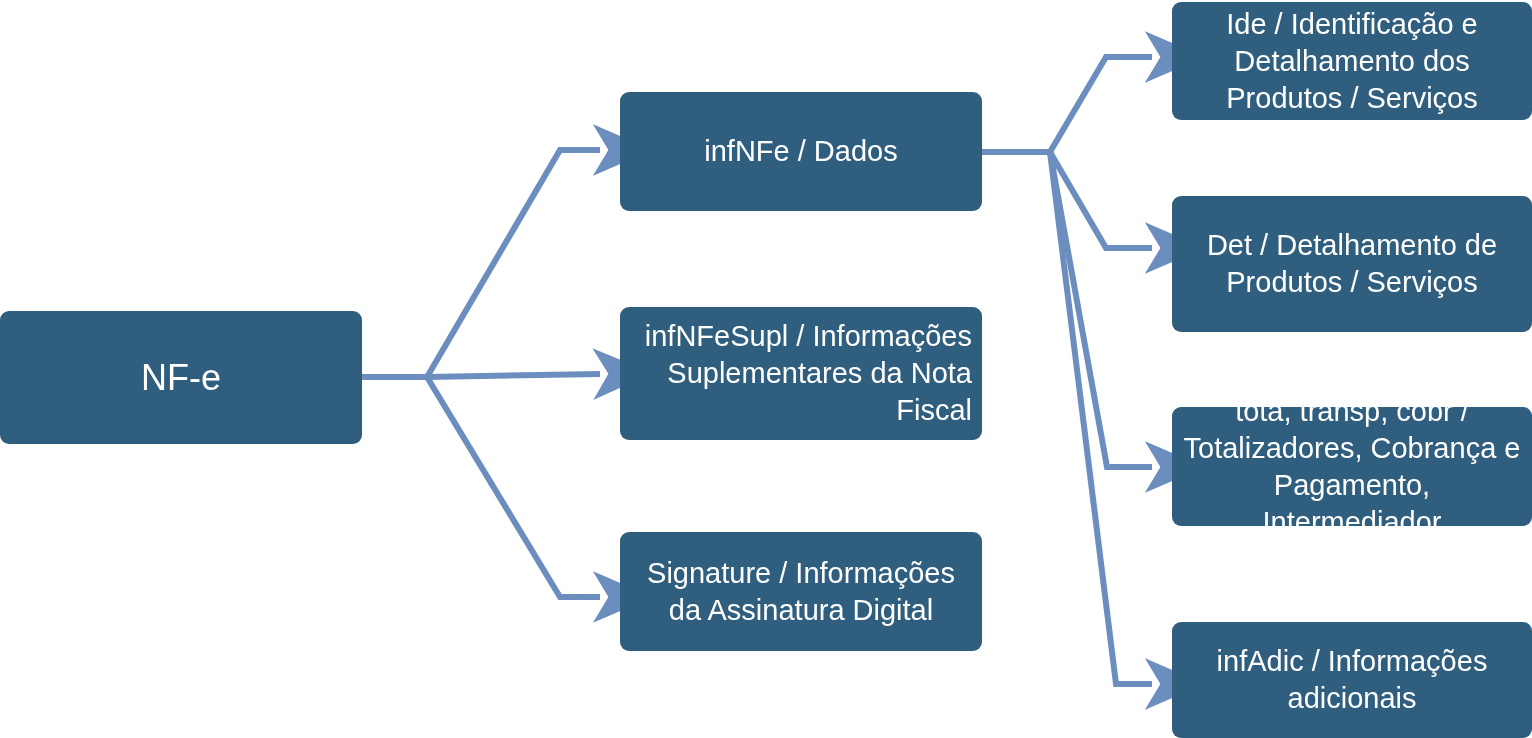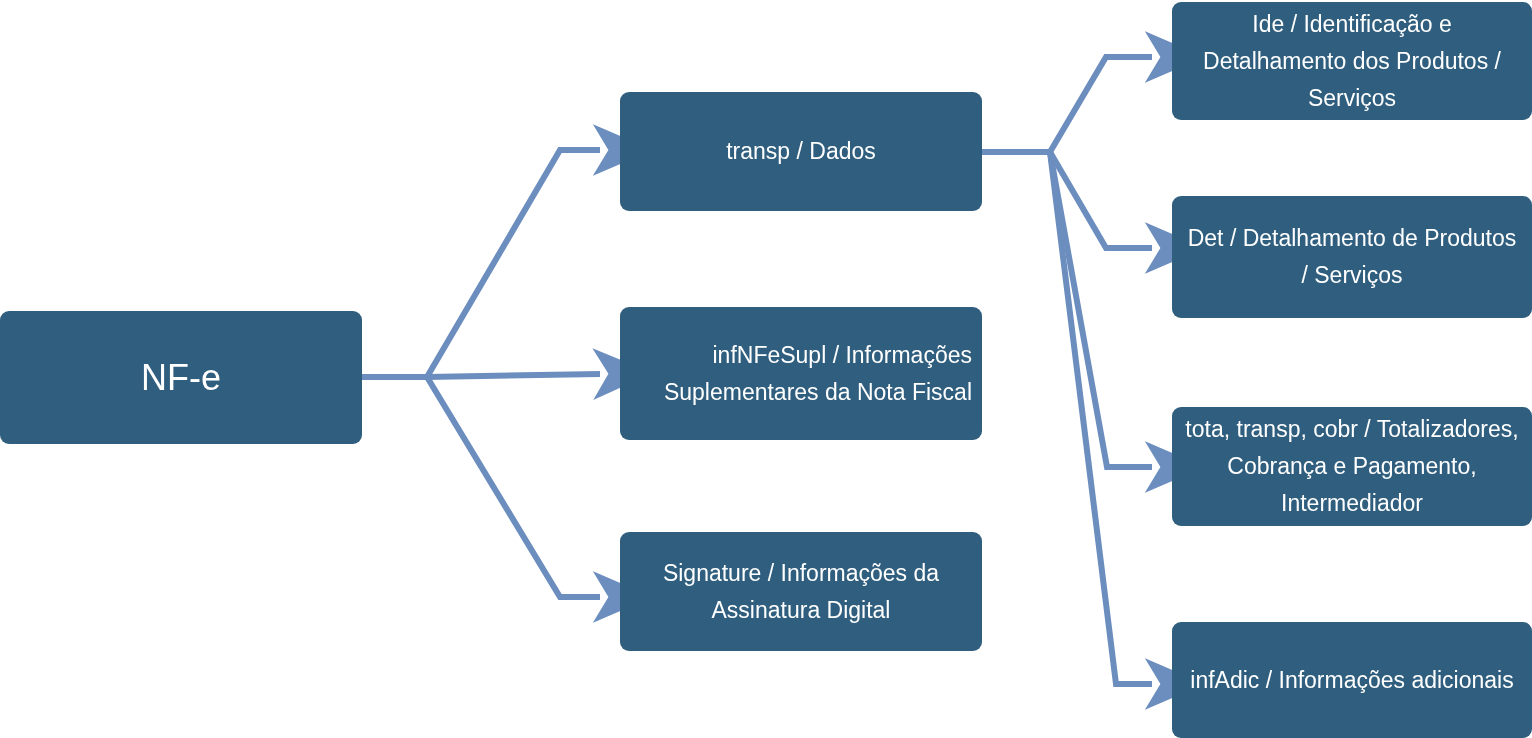--- a/index.html
+++ b/index.html
@@ -31,21 +31,21 @@
     position: absolute;
     box-sizing: border-box;
     background: #2F5E7E;
     border-radius: 9px;
     color: #ffffff;
     display: flex;
     align-items: center;
     justify-content: center;
     text-align: center;
     line-height: 37px;
-    font-size: 23px;
+    font-size: 29px;
     padding: 4px 10px;
     z-index: 2;
     white-space: pre-line;
   }
   .node.root {
     font-size: 36px;
     line-height: 34px;
   }
 </style>
 </head>
@@ -76,27 +76,27 @@
       <path d="M982,152 L1050,152"></path>
       <path d="M1050,152 L1106,57 L1152,57" marker-end="url(#arrowhead)"></path>
       <path d="M1050,152 L1106,248 L1152,248" marker-end="url(#arrowhead)"></path>
       <path d="M1050,152 L1107,467 L1152,467" marker-end="url(#arrowhead)"></path>
       <path d="M1050,152 L1116,684 L1152,684" marker-end="url(#arrowhead)"></path>
     </g>
   </svg>
 
   <div class="node root" style="left:0px; top:311px; width:362px; height:133px;">NF-e</div>
 
-  <div class="node" style="left:620px; top:92px; width:362px; height:119px;">transp / Dados</div>
+  <div class="node" style="left:620px; top:92px; width:362px; height:119px;">infNFe / Dados</div>
 
   <div class="node" style="left:620px; top:307px; width:362px; height:133px;text-align:right;">infNFeSupl / Informações Suplementares da Nota Fiscal</div>
 
   <div class="node" style="left:620px; top:532px; width:362px; height:119px;">Signature / Informações da Assinatura Digital</div>
 
   <div class="node" style="left:1172px; top:2px; width:360px; height:118px;">Ide / Identificação e Detalhamento dos Produtos / Serviços</div>
 
-  <div class="node" style="left:1172px; top:196px; width:360px; height:122px;">Det / Detalhamento de Produtos / Serviços</div>
+  <div class="node" style="left:1172px; top:196px; width:360px; height:136px;">Det / Detalhamento de Produtos / Serviços</div>
 
   <div class="node" style="left:1172px; top:407px; width:360px; height:119px;">tota, transp, cobr / Totalizadores, Cobrança e Pagamento, Intermediador</div>
 
   <div class="node" style="left:1172px; top:622px; width:360px; height:116px;">infAdic / Informações adicionais</div>
 
 </div>
 
 </body></html>

